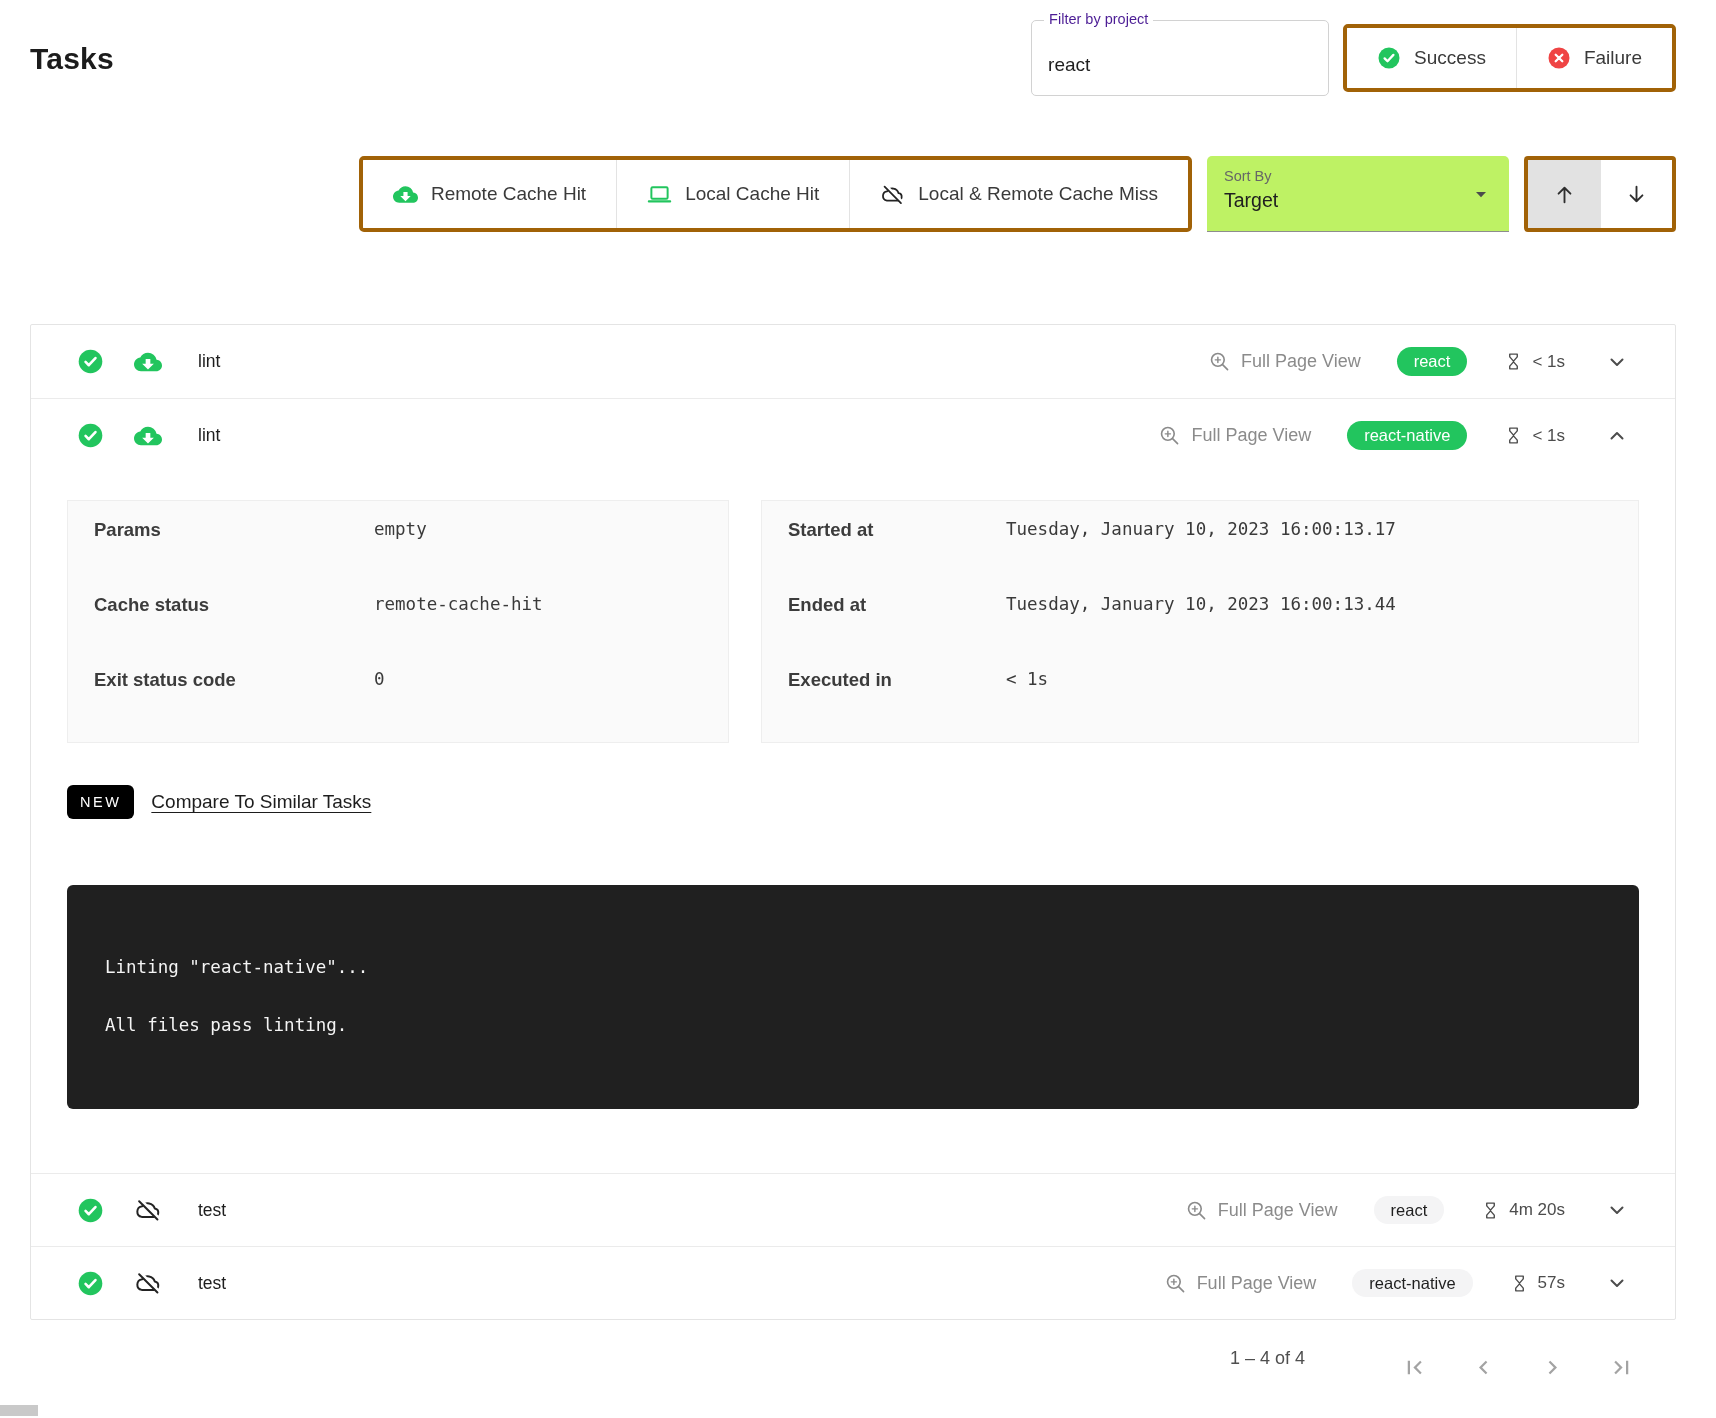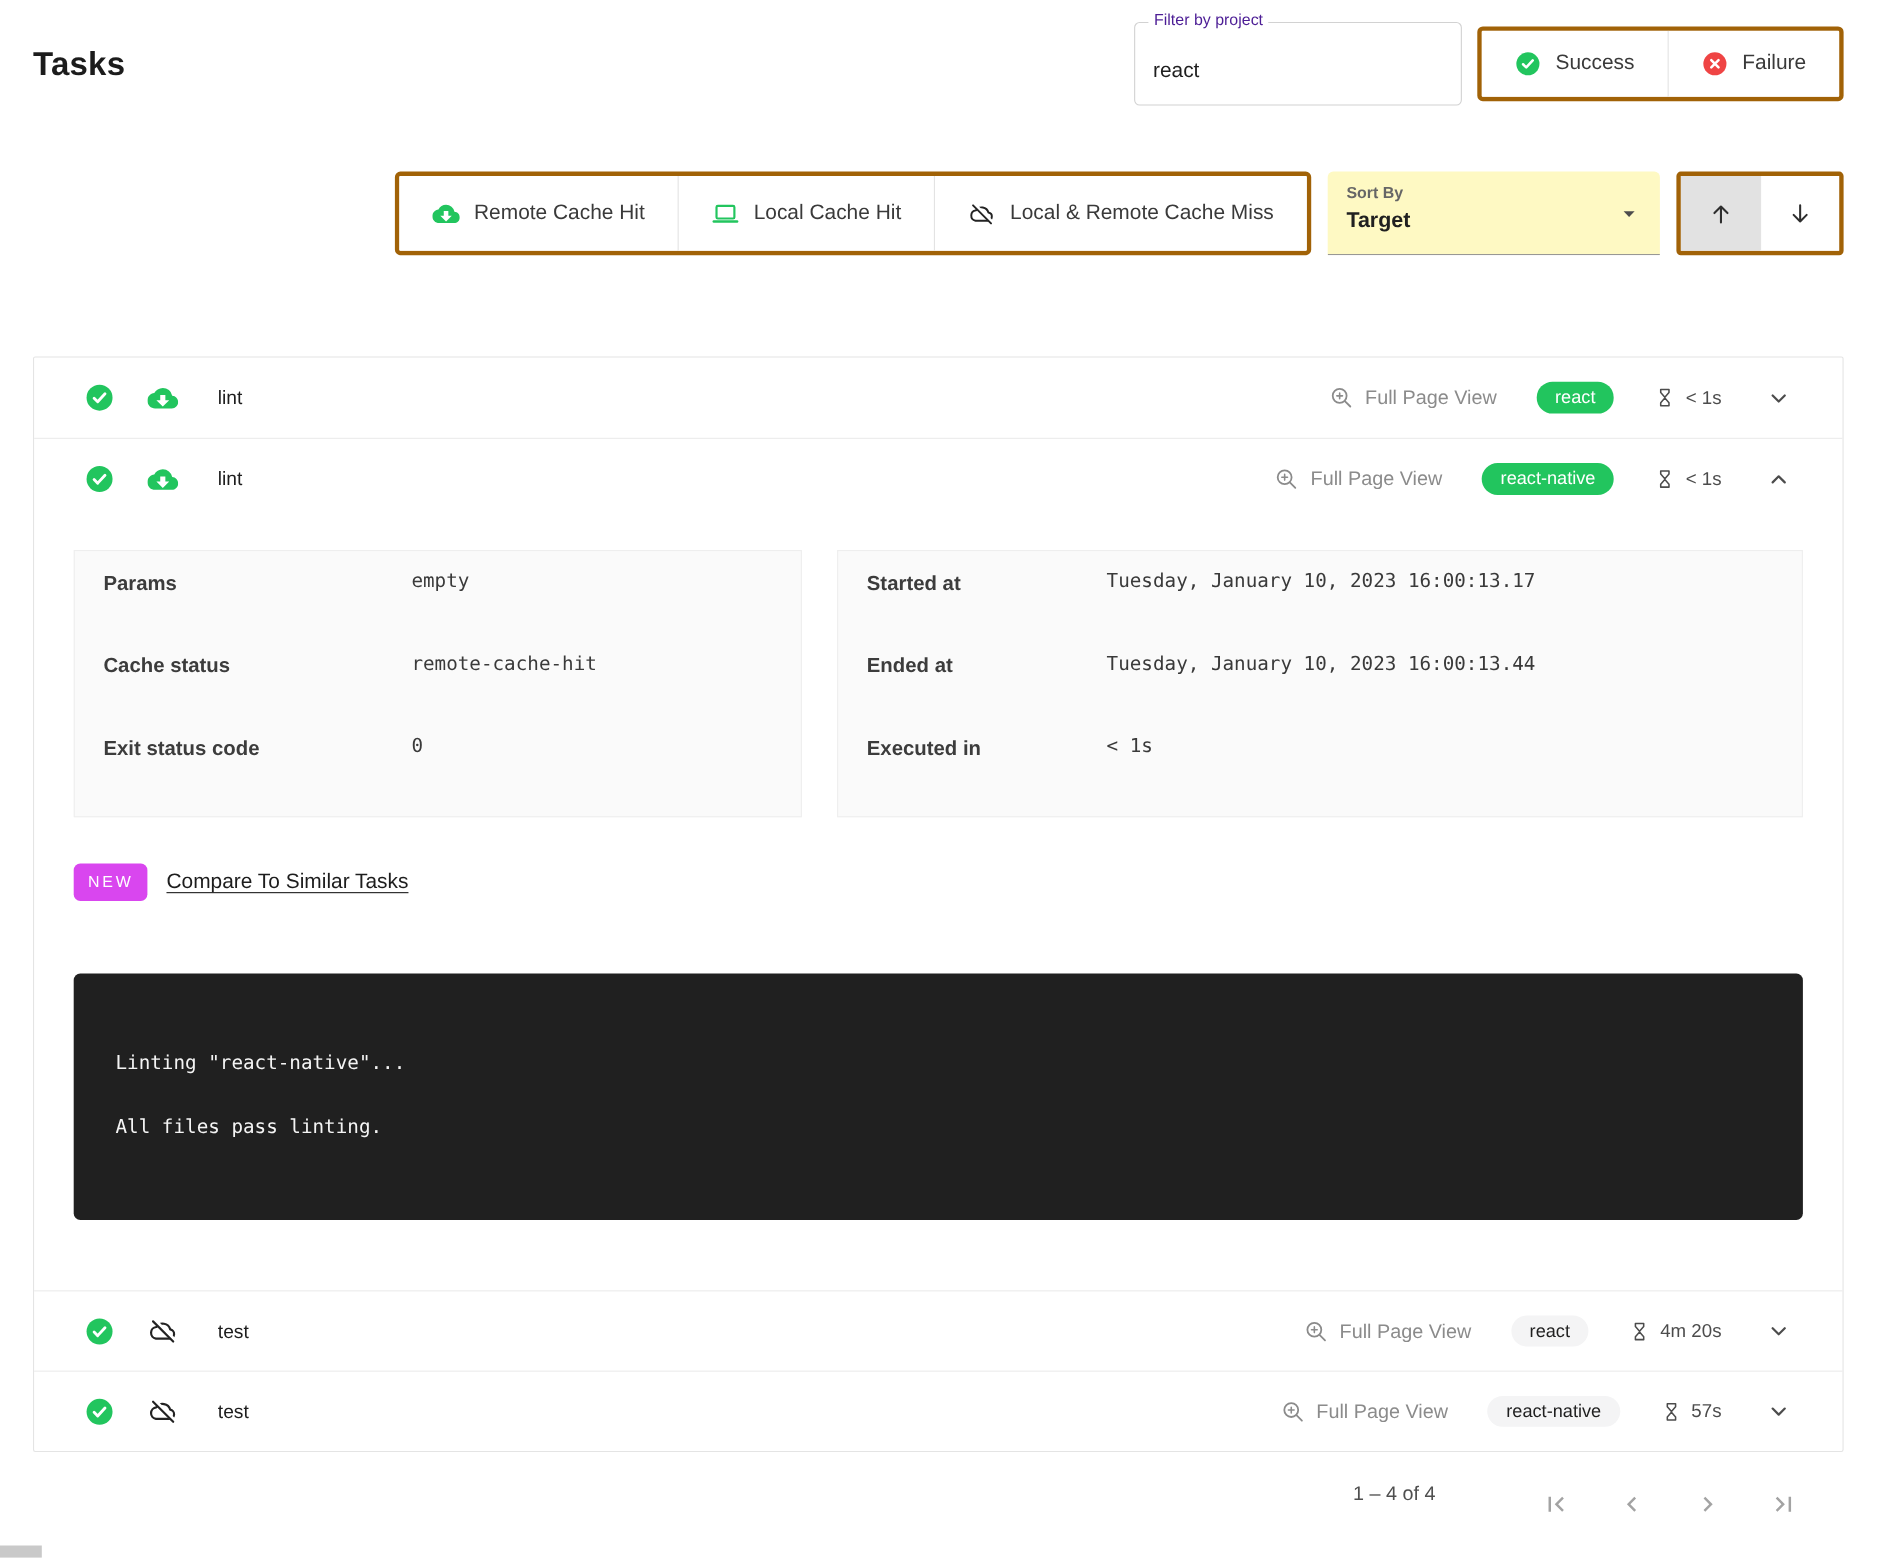--- a/index.html
+++ b/index.html
@@ -21,21 +21,21 @@
   .btn-group button { display: flex; align-items: center; gap: 13px; border: none; background: #fff; font-family: "Liberation Sans", sans-serif; font-size: 19px; color: #3a3a3a; cursor: pointer; }
   .btn-group button + button { border-left: 1px solid #e3e3e3; }
   .status-group { height: 68px; }
   .status-group button { padding: 0 30px; }
 
   
   .toolbar { display: flex; justify-content: flex-end; align-items: stretch; gap: 15px; margin-top: 60px; height: 76px; }
   .cache-group button { padding: 0 30px; font-size: 19px; }
   .icon { display: inline-flex; flex: none; }
 
-  .sort-field { position: relative; width: 302px; background: #fef9c3; border-bottom: 1px solid #8d8d8d; border-radius: 5px 5px 0 0; padding: 12px 44px 0 17px; cursor: pointer; font-weight: bold; }
+  .sort-field { position: relative; width: 302px; background: #bef264; border-bottom: 1px solid #8d8d8d; border-radius: 5px 5px 0 0; padding: 12px 44px 0 17px; cursor: pointer; }
   .sort-label { font-size: 14.5px; color: #666; display: block; }
   .sort-value { font-size: 19.5px; color: #202020; display: block; margin-top: 5px; }
   .sort-caret { position: absolute; right: 16px; top: 50%; transform: translateY(-50%); }
 
   .dir-group { border-radius: 4px; }
   .dir-group button { width: 72px; justify-content: center; }
   .dir-group button.active { background: #e2e2e2; }
 
   
   .card { margin-top: 92px; border: 1px solid #e4e4e4; border-radius: 2px; background: #fff; }
@@ -57,21 +57,21 @@
   .panel { background: #fafafa; border: 1px solid #eeeeee; padding: 0 0 16px 0; }
   .panel.left { width: 662px; flex: none; }
   .panel.right { flex: 1; }
   .panel-row { display: flex; align-items: flex-start; height: 75px; padding: 18px 0 0 26px; }
   .panel.left .panel-label { width: 280px; flex: none; }
   .panel.right .panel-label { width: 218px; flex: none; }
   .panel-label { font-size: 18.5px; font-weight: 700; color: #3c3c3c; }
   .panel-value { font-family: "DejaVu Sans Mono", monospace; font-size: 17.5px; color: #3a3a3a; }
 
   .compare-row { display: flex; align-items: center; gap: 17px; margin: 42px 36px 0 36px; }
-  .new-badge { background: #d946ef; color: #fff; font-size: 14.5px; letter-spacing: 2.5px; padding: 9px 13px; border-radius: 6px; }
+  .new-badge { background: #000000; color: #fff; font-size: 14.5px; letter-spacing: 2.5px; padding: 9px 13px; border-radius: 6px; }
   .compare-link { font-size: 19px; color: #1d1d1d; text-decoration: underline; text-underline-offset: 4px; cursor: pointer; }
 
   .terminal { margin: 66px 36px 0 36px; height: 224px; background: #202020; border-radius: 6px; padding: 72px 30px 0 38px; }
   .terminal-line { font-family: "DejaVu Sans Mono", monospace; font-size: 17.5px; color: #f4f4f4; margin-bottom: 38px; white-space: pre; }
 
   
   .pagination { display: flex; justify-content: flex-end; align-items: flex-start; margin-top: 28px; padding-right: 35px; gap: 0; }
   .page-range { font-size: 18px; color: #4f4f4f; margin-right: 60px; }
   .pg-btn { background: none; border: none; cursor: pointer; display: flex; padding: 6px; margin-left: 30px; }
 

